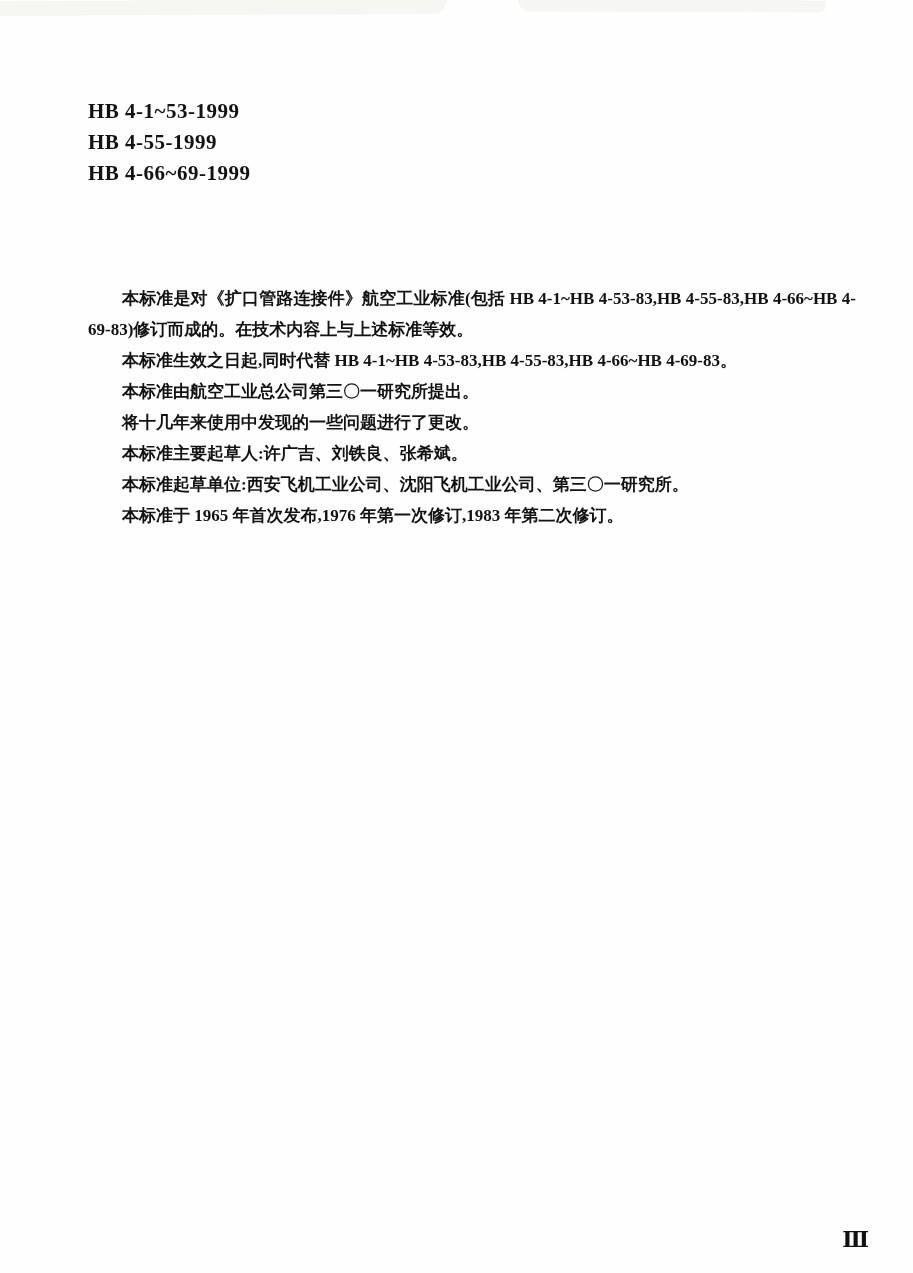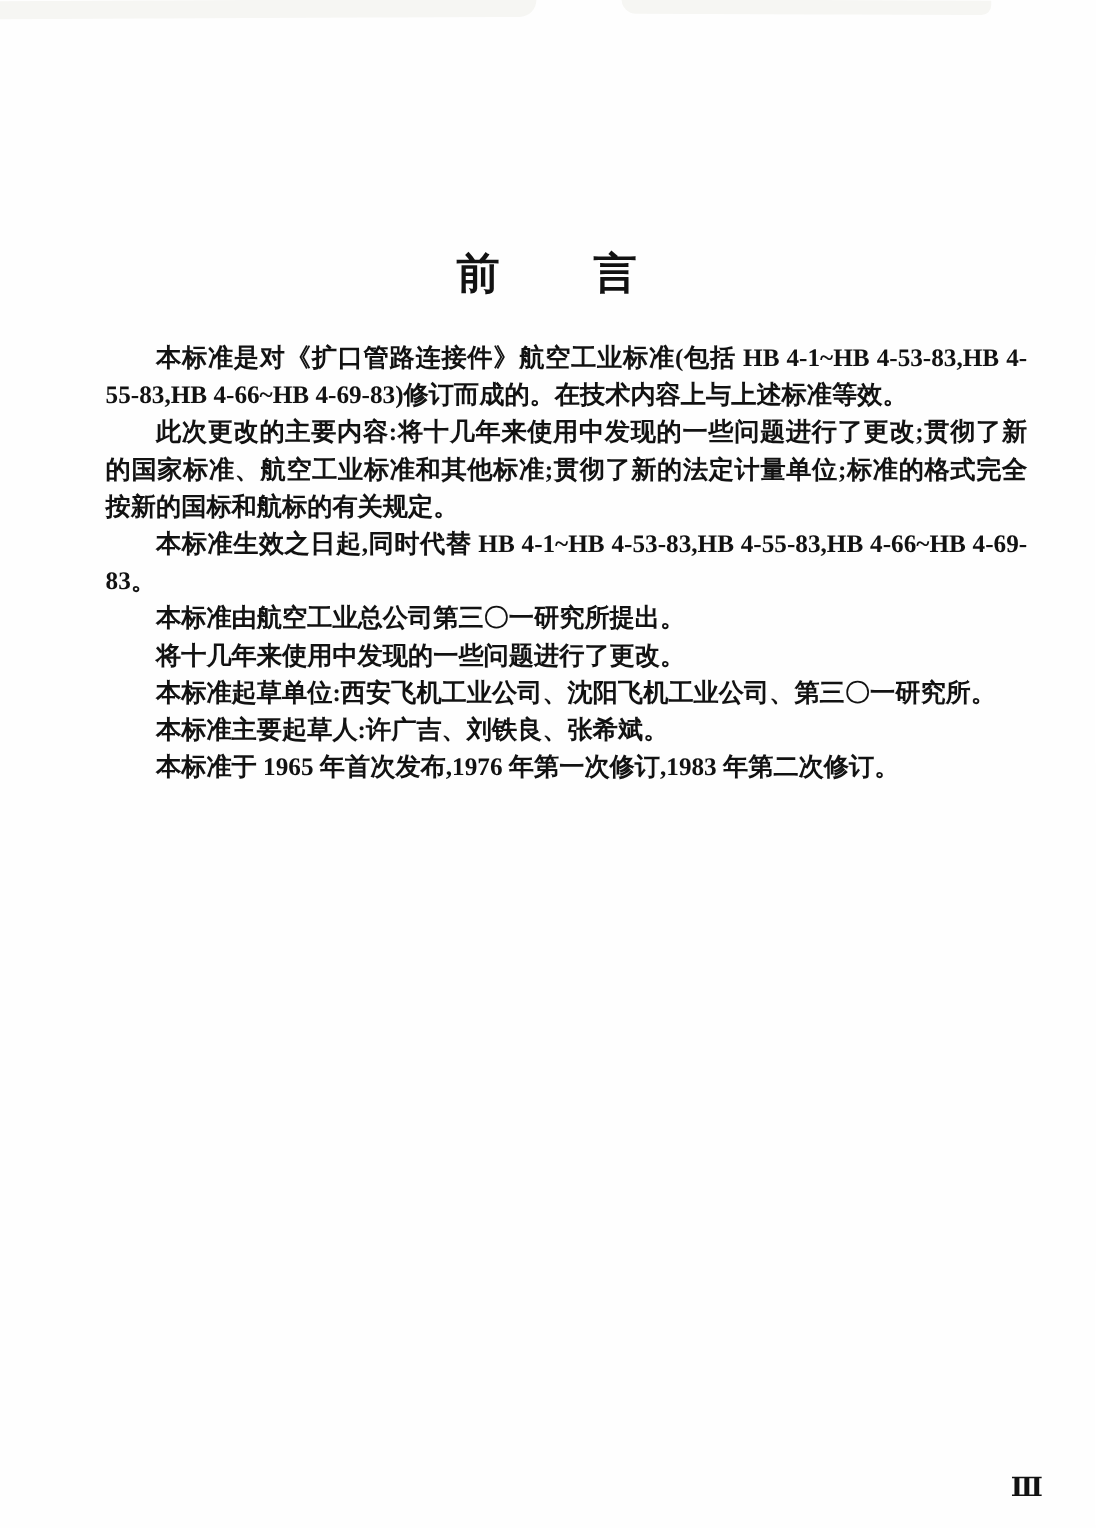--- a/index.html
+++ b/index.html
@@ -55,21 +55,21 @@
     text-align: center;
     font-size: 36px;
     font-weight: 700;
     letter-spacing: 2px;
   }
   .content {
     position: absolute;
     left: 88px;
     top: 283px;
     width: 768px;
-    font-size: 21px;
+    font-size: 17px;
     font-weight: 700;
     line-height: 31px;
     text-align: justify;
   }
   .content p {
     margin: 0;
     text-indent: 2em;
   }
   .page-number {
     position: absolute;
@@ -80,29 +80,32 @@
   }
 </style>
 </head>
 <body>
 
 <div class="page">
 
   <div class="artifact artifact-1"></div>
   <div class="artifact artifact-2"></div>
 
+  <header class="codes">
+    <div>HB 4-1~53-1999</div>
+    <div>HB 4-55-1999</div>
+    <div>HB 4-66~69-1999</div>
+  </header>
 
-  <h1 class="title">前　　言</h1>
 
   <main class="content">
     <p>本标准是对《扩口管路连接件》航空工业标准(包括 HB 4-1~HB 4-53-83,HB 4-55-83,HB 4-66~HB 4-69-83)修订而成的。在技术内容上与上述标准等效。</p>
-    <p>此次更改的主要内容:将十几年来使用中发现的一些问题进行了更改;贯彻了新的国家标准、航空工业标准和其他标准;贯彻了新的法定计量单位;标准的格式完全按新的国标和航标的有关规定。</p>
     <p>本标准生效之日起,同时代替 HB 4-1~HB 4-53-83,HB 4-55-83,HB 4-66~HB 4-69-83。</p>
     <p>本标准由航空工业总公司第三〇一研究所提出。</p>
     <p>将十几年来使用中发现的一些问题进行了更改。</p>
+    <p>本标准主要起草人:许广吉、刘铁良、张希斌。</p>
     <p>本标准起草单位:西安飞机工业公司、沈阳飞机工业公司、第三〇一研究所。</p>
-    <p>本标准主要起草人:许广吉、刘铁良、张希斌。</p>
     <p>本标准于 1965 年首次发布,1976 年第一次修订,1983 年第二次修订。</p>
   </main>
 
   <div class="page-number">Ⅲ</div>
 
 </div>
 
 </body></html>

